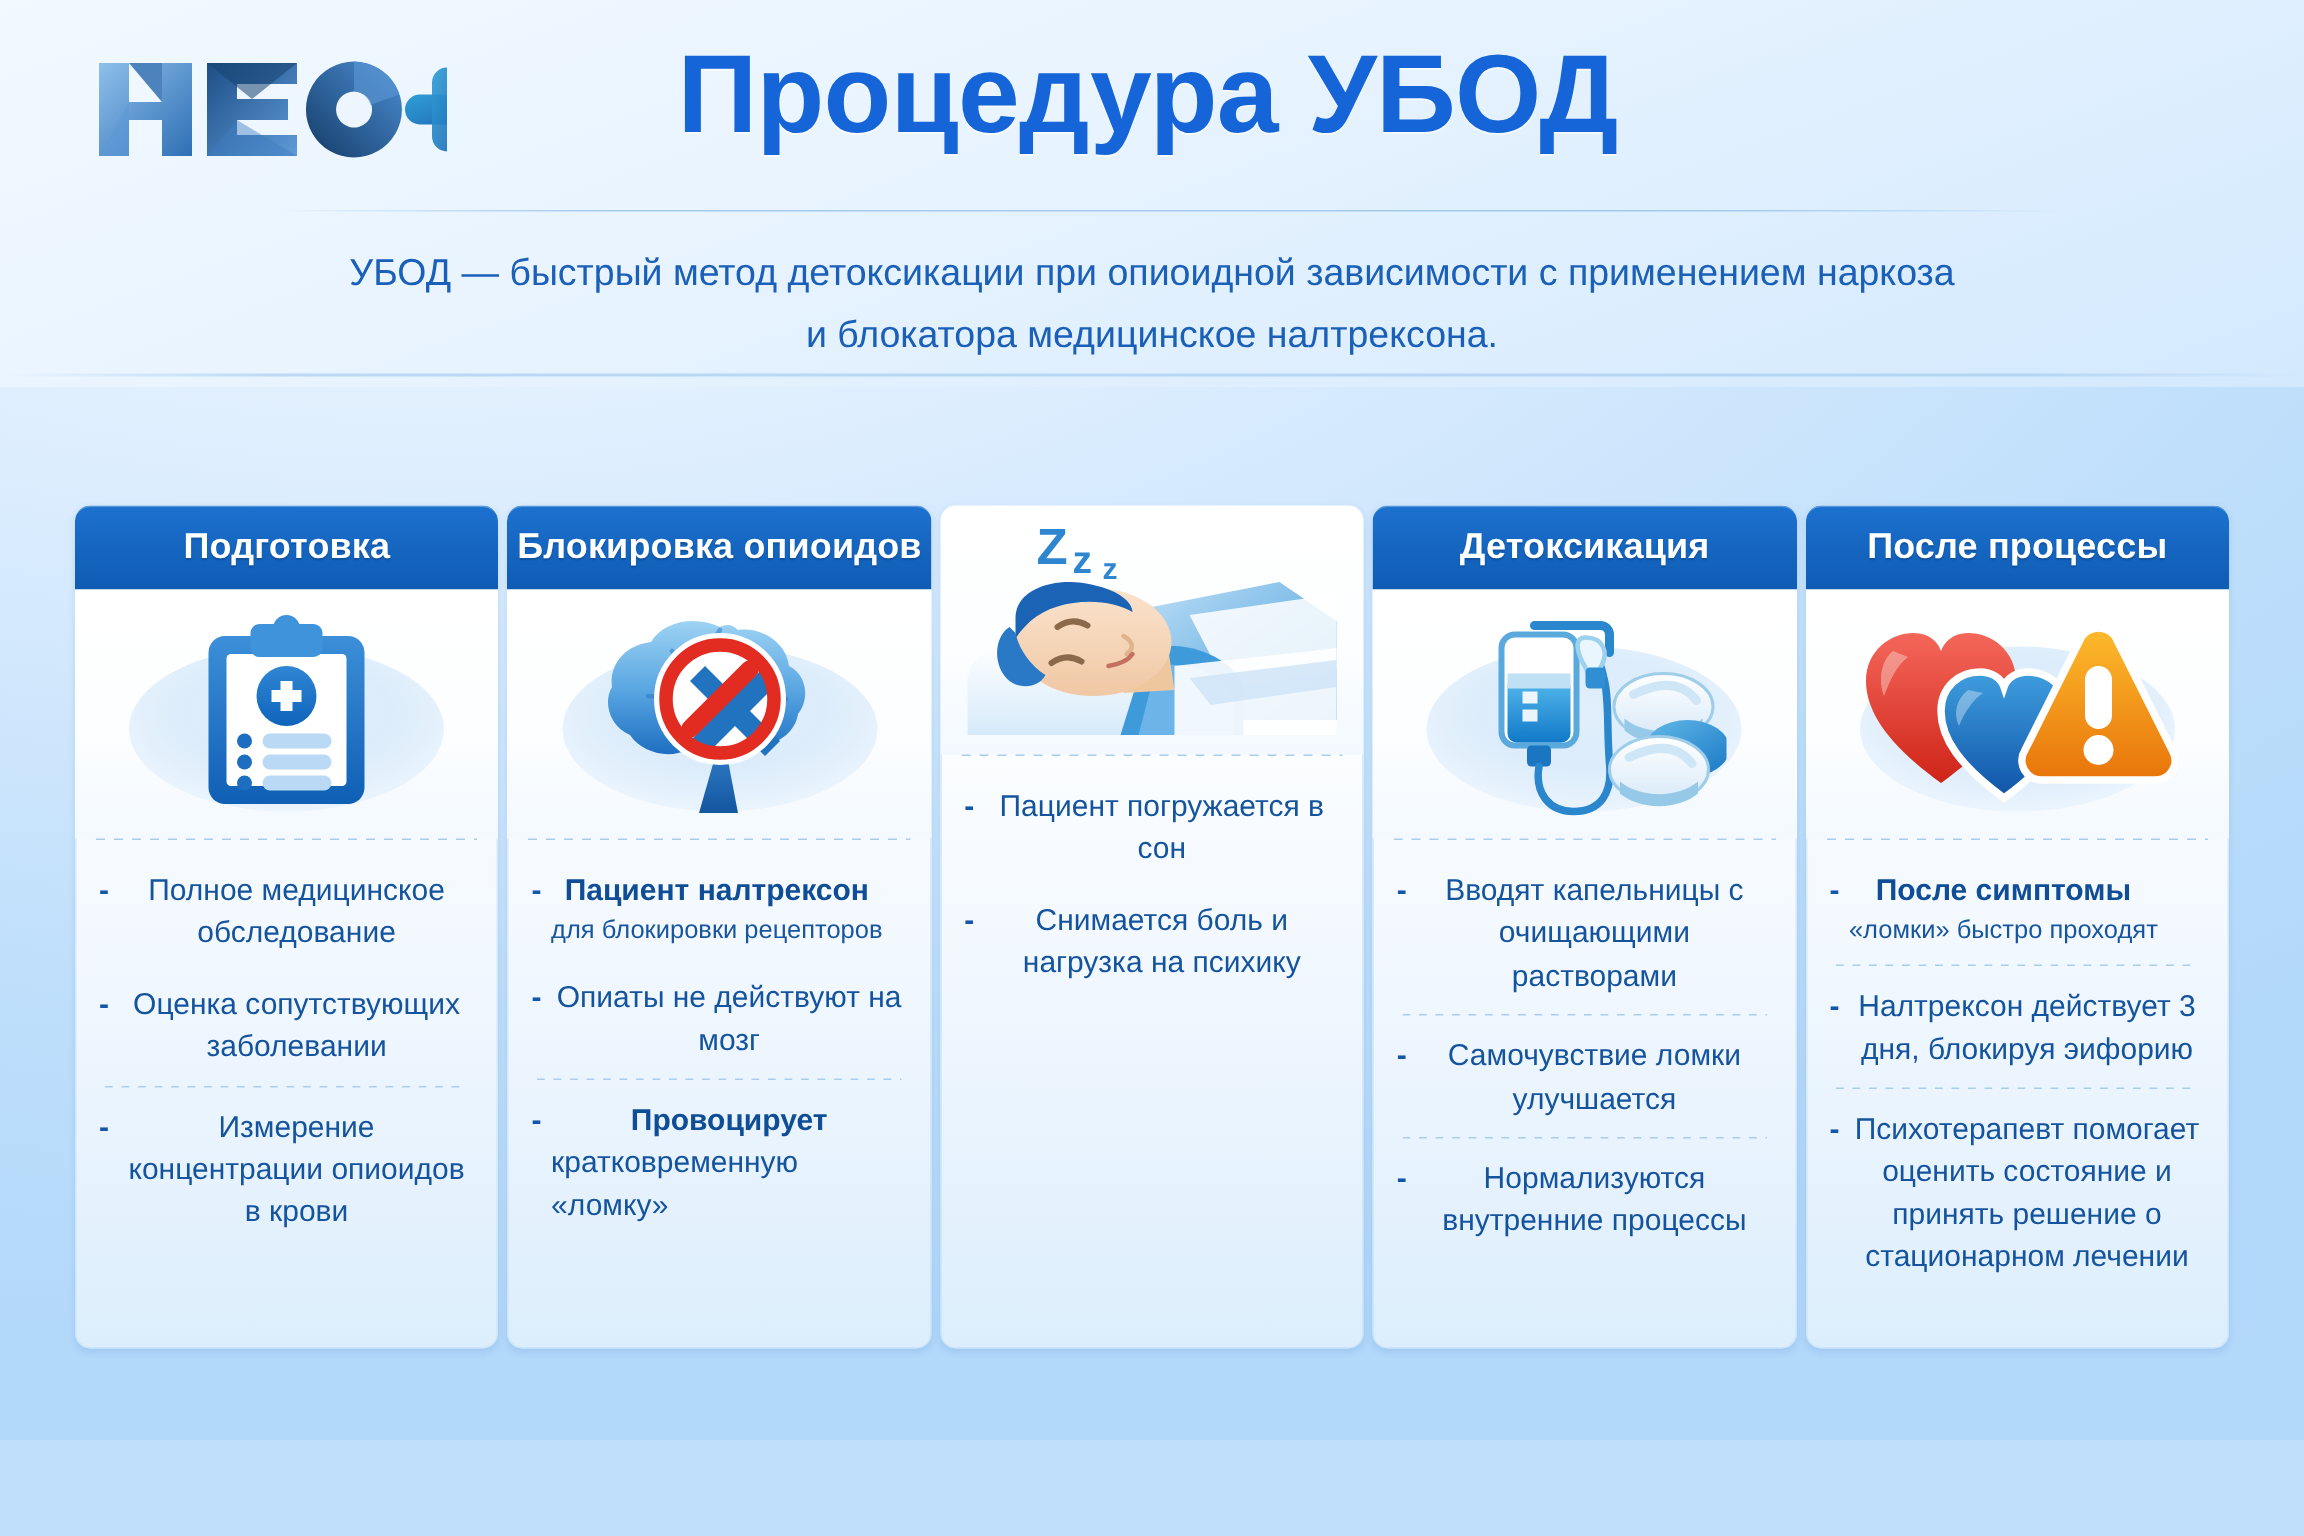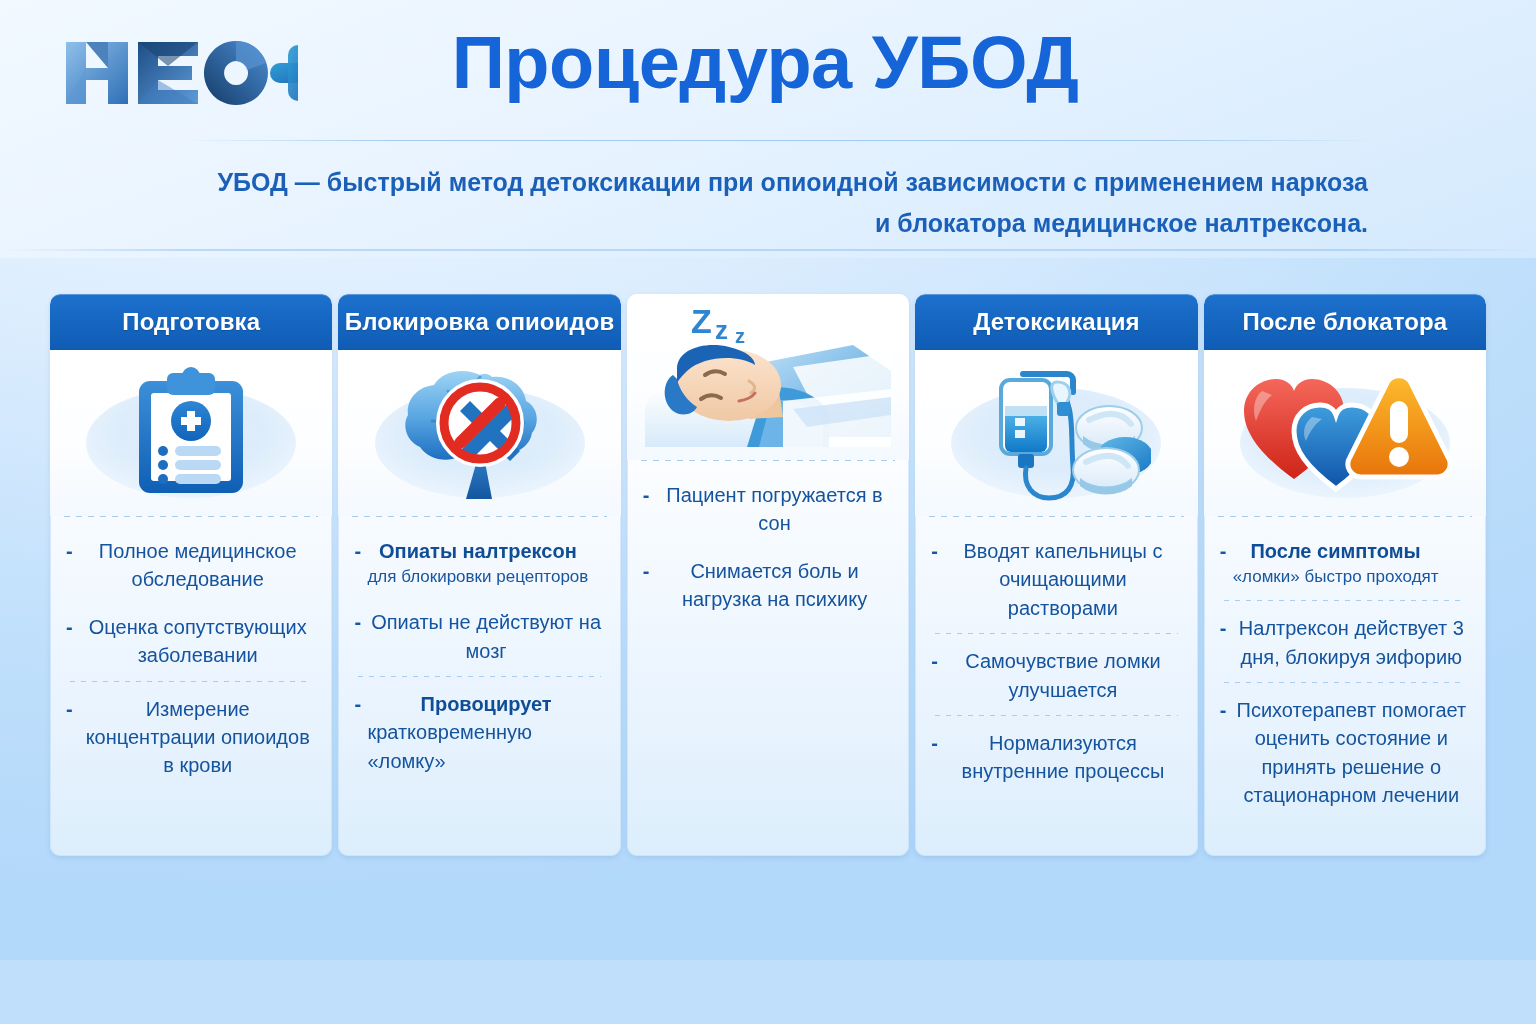--- a/index.html
+++ b/index.html
@@ -18,30 +18,30 @@
   .hdr-rule{position:absolute;left:178px;top:140px;width:1200px;height:1px;
     background:linear-gradient(90deg,rgba(140,190,235,0) 0%,rgba(140,190,235,.75) 18%,rgba(140,190,235,.75) 82%,rgba(140,190,235,0) 100%);}
   .band-rule{position:absolute;left:0;top:249px;width:1536px;height:2px;
     background:linear-gradient(90deg,rgba(150,195,237,0) 0%,rgba(150,195,237,.55) 12%,rgba(150,195,237,.55) 88%,rgba(150,195,237,0) 100%);}
 
   .logo{position:absolute;left:58px;top:32px;width:240px;height:82px;}
   .title{position:absolute;left:330px;top:22px;width:870px;text-align:center;
     font-size:74px;font-weight:bold;color:#1565d8;letter-spacing:-.5px;
     font-family:"Liberation Sans","DejaVu Sans",sans-serif;line-height:1.1;
     text-shadow:0 1px 0 rgba(255,255,255,.6);}
-  .subtitle{position:absolute;left:168px;top:162px;width:1200px;text-align:right;
-    font-size:25px;color:#1a5fb8;line-height:1.62;font-weight:700;}
+  .subtitle{position:absolute;left:168px;top:162px;width:1200px;text-align:center;
+    font-size:25px;color:#1a5fb8;line-height:1.62;font-weight:400;}
 
   
   .cards{position:absolute;left:50px;top:294px;width:1436px;height:562px;
     display:flex;gap:6px;}
   .card{position:relative;width:286px;height:562px;border-radius:10px;
     background:linear-gradient(180deg,#ffffff 0%,#fbfdff 30%,#eaf4fe 72%,#dceefc 100%);
     box-shadow:0 2px 5px rgba(60,120,185,.16), 0 0 0 1px rgba(190,221,247,.55) inset;
-    overflow:hidden;display:flex;flex-direction:column;}
+    overflow:hidden;display:flex;flex-direction:column;margin-top:43px;}
   .card-hd{height:56px;flex:0 0 56px;display:flex;align-items:center;justify-content:center;
     background:linear-gradient(180deg,#1d72cf 0%,#1667c2 45%,#0f5cb4 100%);
     border-radius:10px 10px 0 0;
     box-shadow:inset 0 1px 0 rgba(255,255,255,.28);}
   .card-hd span{color:#ffffff;font-size:24px;font-weight:bold;letter-spacing:.1px;
     text-shadow:0 1px 1px rgba(8,50,100,.35);white-space:nowrap;}
   .card-ico{flex:0 0 166px;position:relative;display:flex;align-items:center;justify-content:center;
     background:linear-gradient(180deg,#ffffff 0%,#fdfeff 55%,#f3f9fe 100%);}
   .ico-ell{position:absolute;left:50%;top:56%;transform:translate(-50%,-50%);
     width:210px;height:110px;border-radius:50%;
@@ -194,21 +194,21 @@
           <circle cx="88" cy="58" r="40" fill="none" stroke="#ffffff" stroke-width="8"></circle>
           <circle cx="88" cy="58" r="36" fill="none" stroke="#e22b21" stroke-width="9"></circle>
           <rect x="54" y="52" width="68" height="12" rx="6" transform="rotate(-45 88 58)" fill="#e22b21"></rect>
         </svg>
       </div>
       <div class="divider"></div>
       <div class="card-body">
         <div class="bul">
           <div class="dash">-</div>
           <div>
-            <div class="btxt b">Опиаты налтрексон</div>
+            <div class="btxt b">Пациент налтрексон</div>
             <span class="sub">для блокировки рецепторов</span>
           </div>
         </div>
         <div class="gap"></div>
         <div class="bul">
           <div class="dash">-</div>
           <div class="btxt">Опиаты не действуют на мозг</div>
         </div>
         <div class="sep"></div>
         <div class="bul">
@@ -342,21 +342,21 @@
         <div class="sep"></div>
         <div class="bul">
           <div class="dash">-</div>
           <div class="btxt">Нормализуются внутренние процессы</div>
         </div>
       </div>
     </div>
 
     <div class="card">
       <div class="card-hd">
-        <span>После блокатора</span>
+        <span>После процессы</span>
       </div>
       <div class="card-ico">
         <div class="ico-ell"></div>
         <svg class="ico-svg" width="214" height="132" viewBox="0 0 214 132">
           <defs>
             <linearGradient id="redh" x1="0" y1="0" x2="0" y2="1">
               <stop offset="0" stop-color="#f4675a"></stop>
                 <stop offset="1" stop-color="#cf2418"></stop>
               </linearGradient>
             <linearGradient id="blueh" x1="0" y1="0" x2="0" y2="1">

